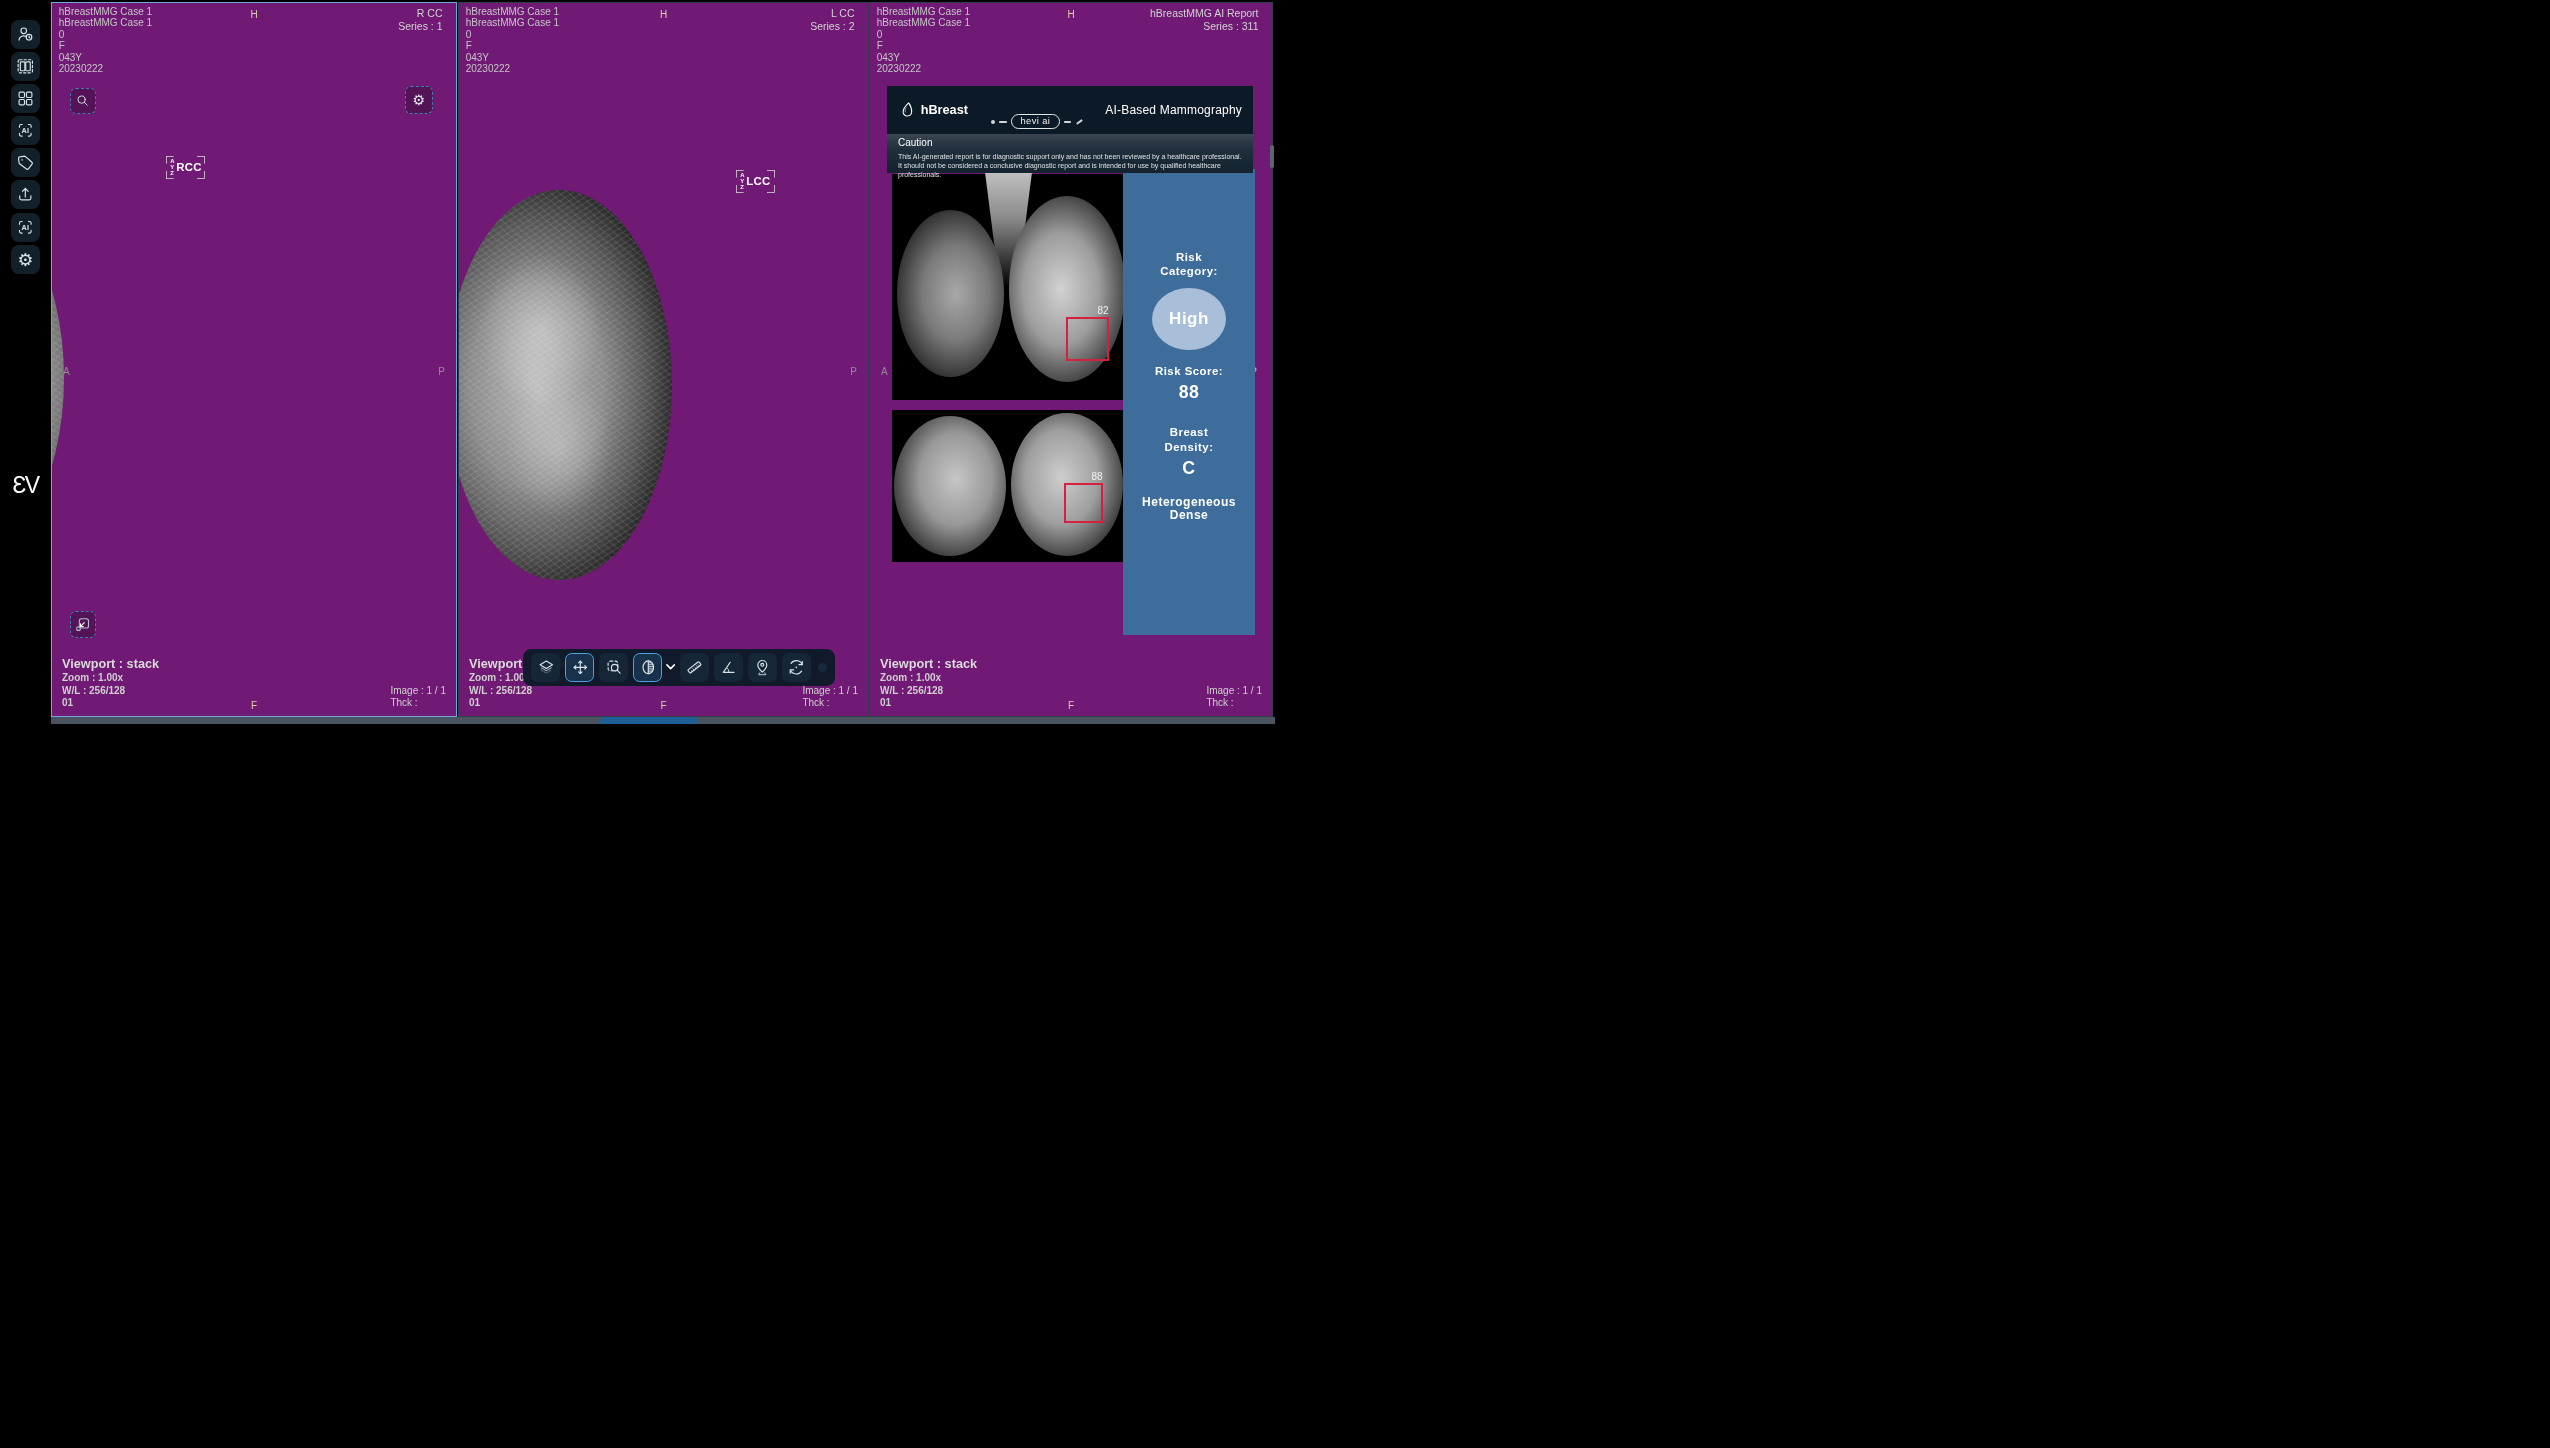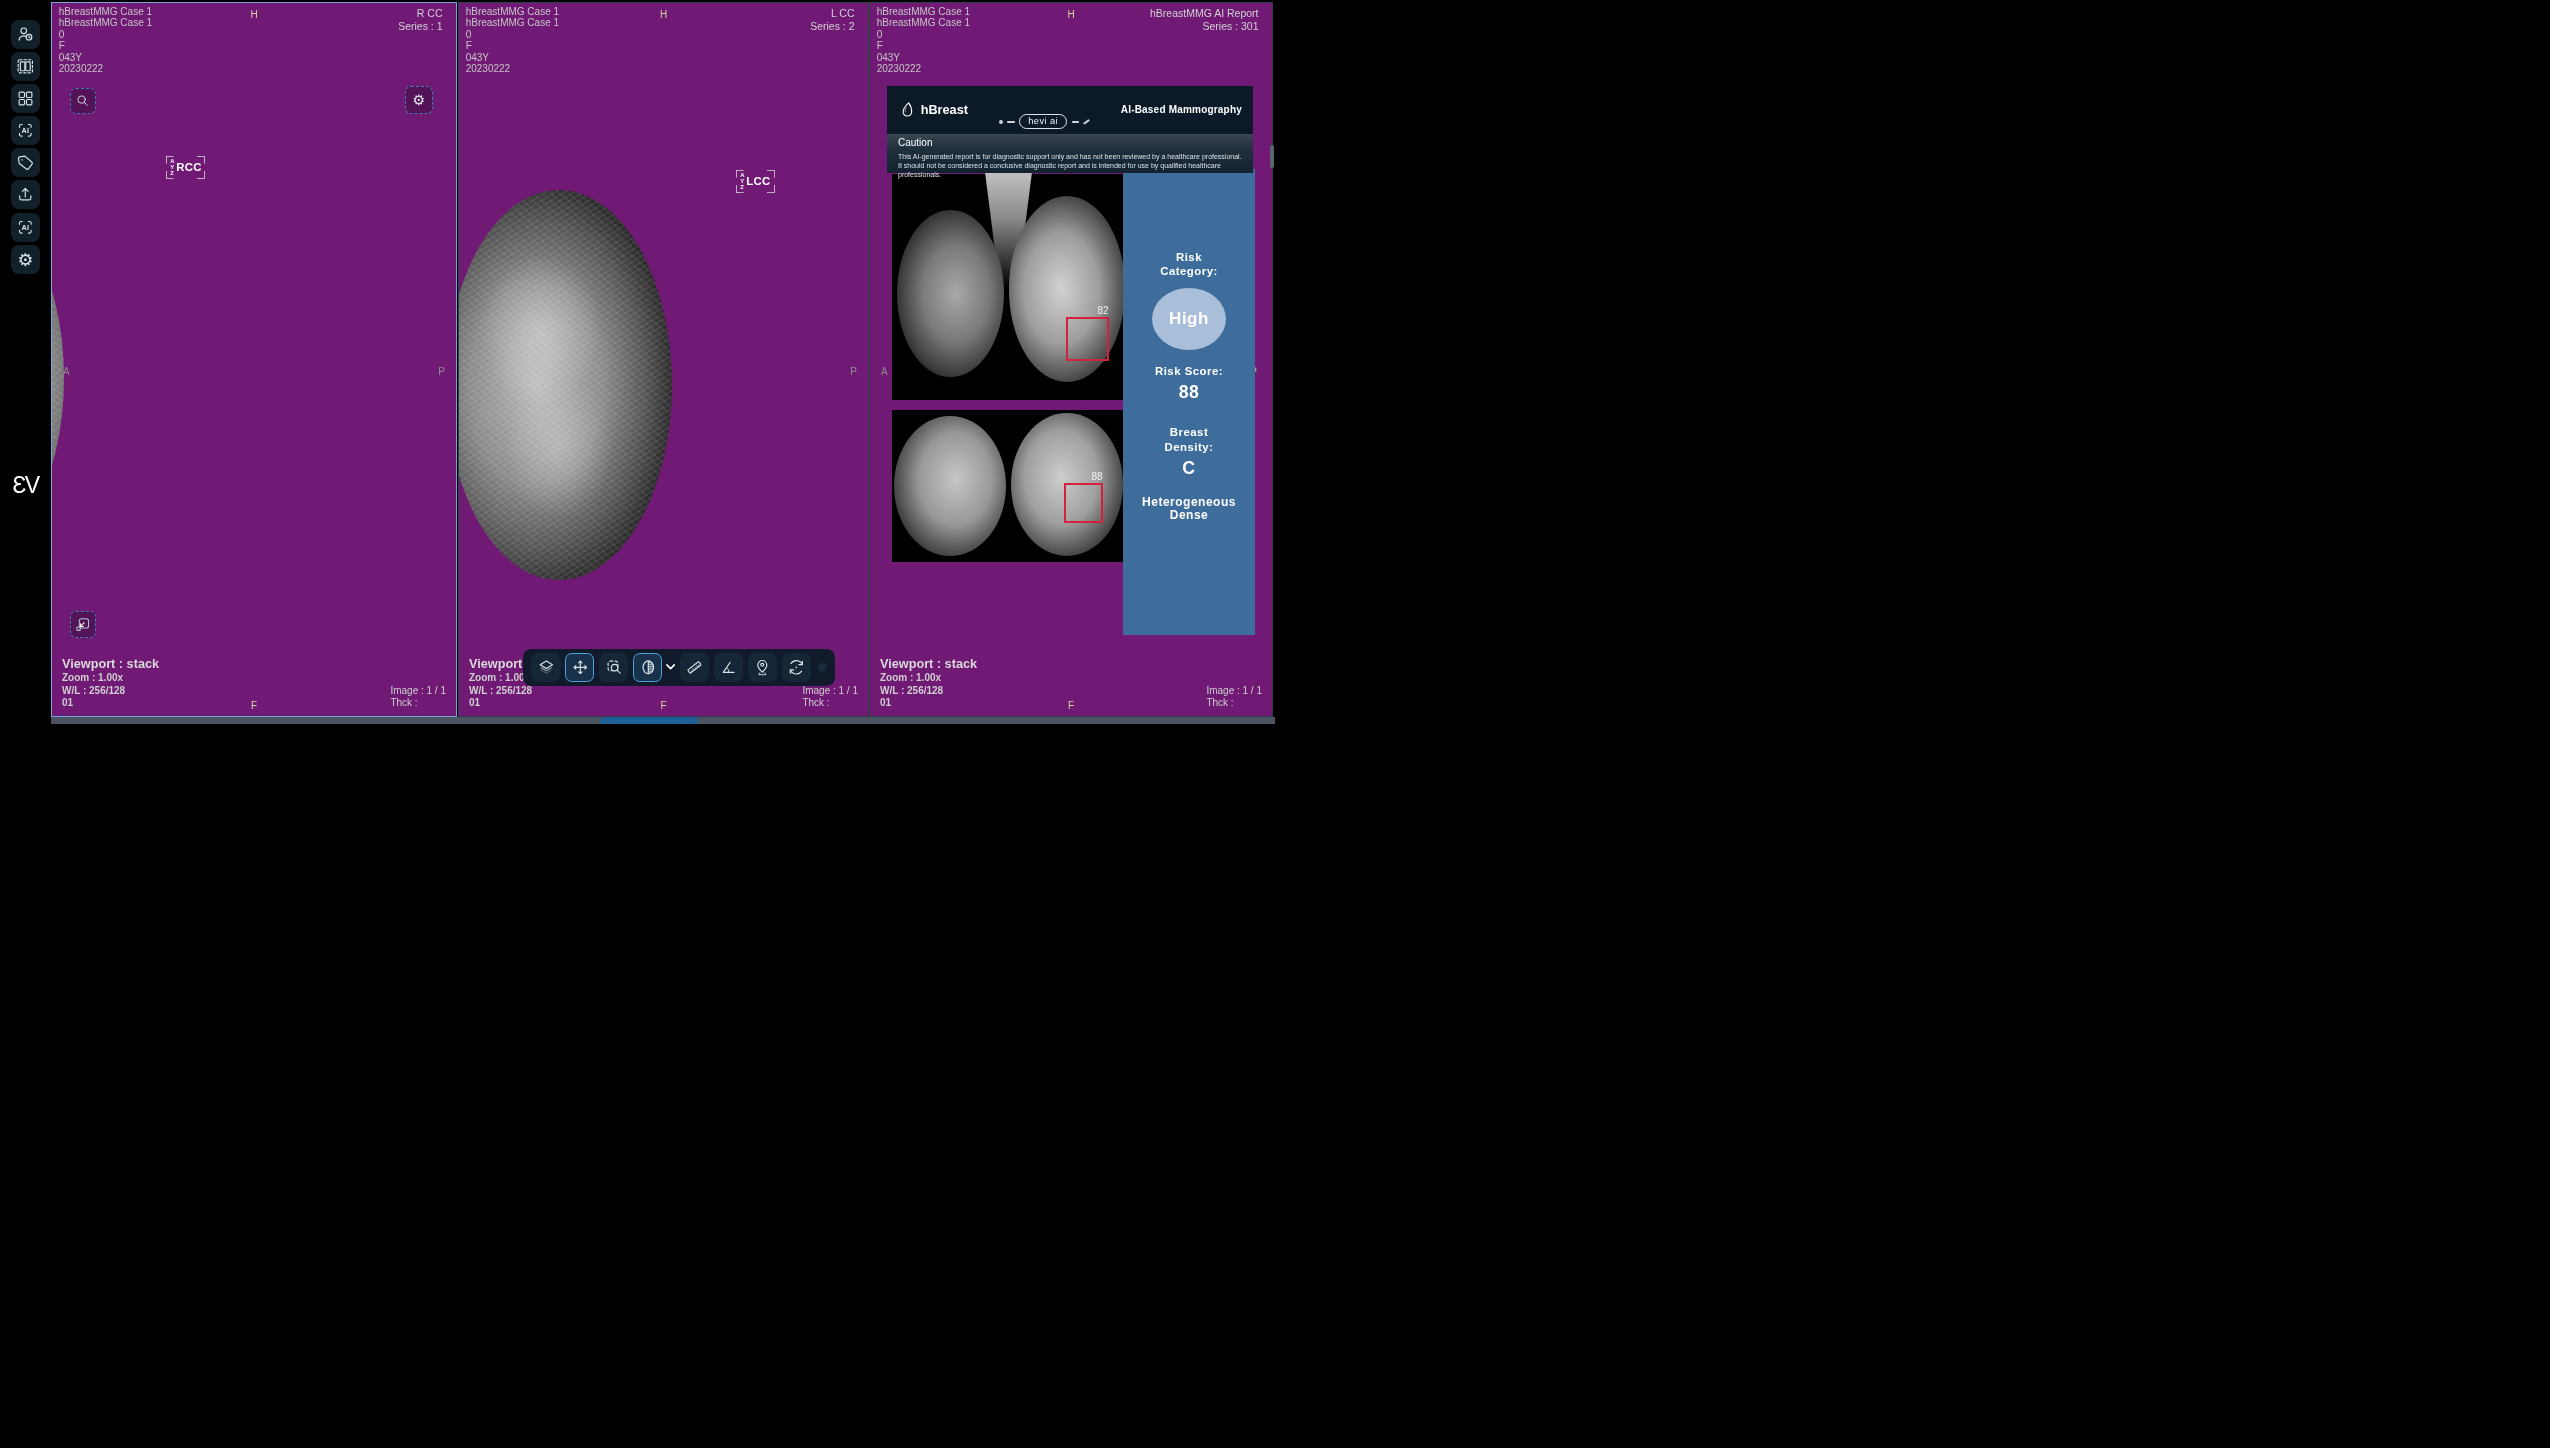--- a/index.html
+++ b/index.html
@@ -99,21 +99,21 @@
 
   
   #hdr{position:absolute;left:17px;top:83px;width:366px;z-index:6;}
   #hdr .brand-row{height:48px;background:#0c1926;display:flex;align-items:center;padding:8px 11px;box-sizing:border-box;}
   #hdr .brandL{display:flex;align-items:center;gap:5px;color:#fff;font-weight:bold;font-size:12.7px;}
   #hdr .pillwrap{flex:1;display:flex;justify-content:center;align-items:center;gap:4.2px;color:#e6e6e6;margin-top:24px;}
   .pill{border:1.3px solid #e2e5e8;border-radius:9.3px;padding:0.8px 8.4px 1.7px;font-size:9.3px;color:#f2f2f2;letter-spacing:0.4px;}
   .pdash{width:7.6px;height:1.7px;background:#cfd4d8;border-radius:0.8px;}
   .pdot{width:4.2px;height:4.2px;border-radius:50%;background:#cfd4d8;}
   .ptick{width:6.7px;height:2.1px;background:#cfd4d8;transform:rotate(-35deg);border-radius:0.8px;}
-  #hdr .sub{margin-left:auto;color:#fff;font-weight:bold;font-size:10px;letter-spacing:0.2px;}
+  #hdr .sub{margin-left:auto;color:#fff;font-weight:normal;font-size:12px;letter-spacing:0.2px;}
   #hdr .caution{height:39px;background:linear-gradient(180deg,#3a4652 0%,#202f3c 40%,#12222f 100%);
     padding:3.4px 11px;box-sizing:border-box;}
   #hdr .ct{font-size:10px;font-weight:normal;color:#fff;margin-bottom:5px;}
   #hdr .cb{font-size:7px;line-height:8.9px;color:#dde2e6;}
 
   
   #risk{position:absolute;left:253px;top:166px;width:132px;height:466px;background:#3e6d9c;z-index:5;
     text-align:center;color:#fff;font-weight:bold;letter-spacing:0.5px;}
   #risk .lab{font-size:11.4px;line-height:14.3px;width:81px;margin:0 auto;}
   #risk #rc-label{padding-top:81px;}
@@ -323,21 +323,21 @@
       <div>hBreastMMG Case 1</div>
       <div>hBreastMMG Case 1</div>
       <div>0</div>
       <div>F</div>
       <div>043Y</div>
       <div>20230222</div>
     </div>
   <div class="mark h">H</div>
   <div class="series">
     <div>hBreastMMG AI Report</div>
-    <div>Series : 301</div>
+    <div>Series : 311</div>
   </div>
 
   <div id="hdr">
     <div class="brand-row">
       <div class="brandL">
         <span>
             <svg class="ic" viewBox="0 0 24 24" style="width:17.7px;height:17.7px;stroke:#fff">
               <path d="M14.5,2.5 C9,7.5 6.5,11.5 7,15.5 a5.8,5.8 0 0 0 11.5,-.5 C18.8,10.5 17,6 14.5,2.5 z"></path>
               <path d="M11.2,9 c-1.6,2 -2.1,4 -1,6" stroke-width="1" opacity=".75"></path>
             </svg>

